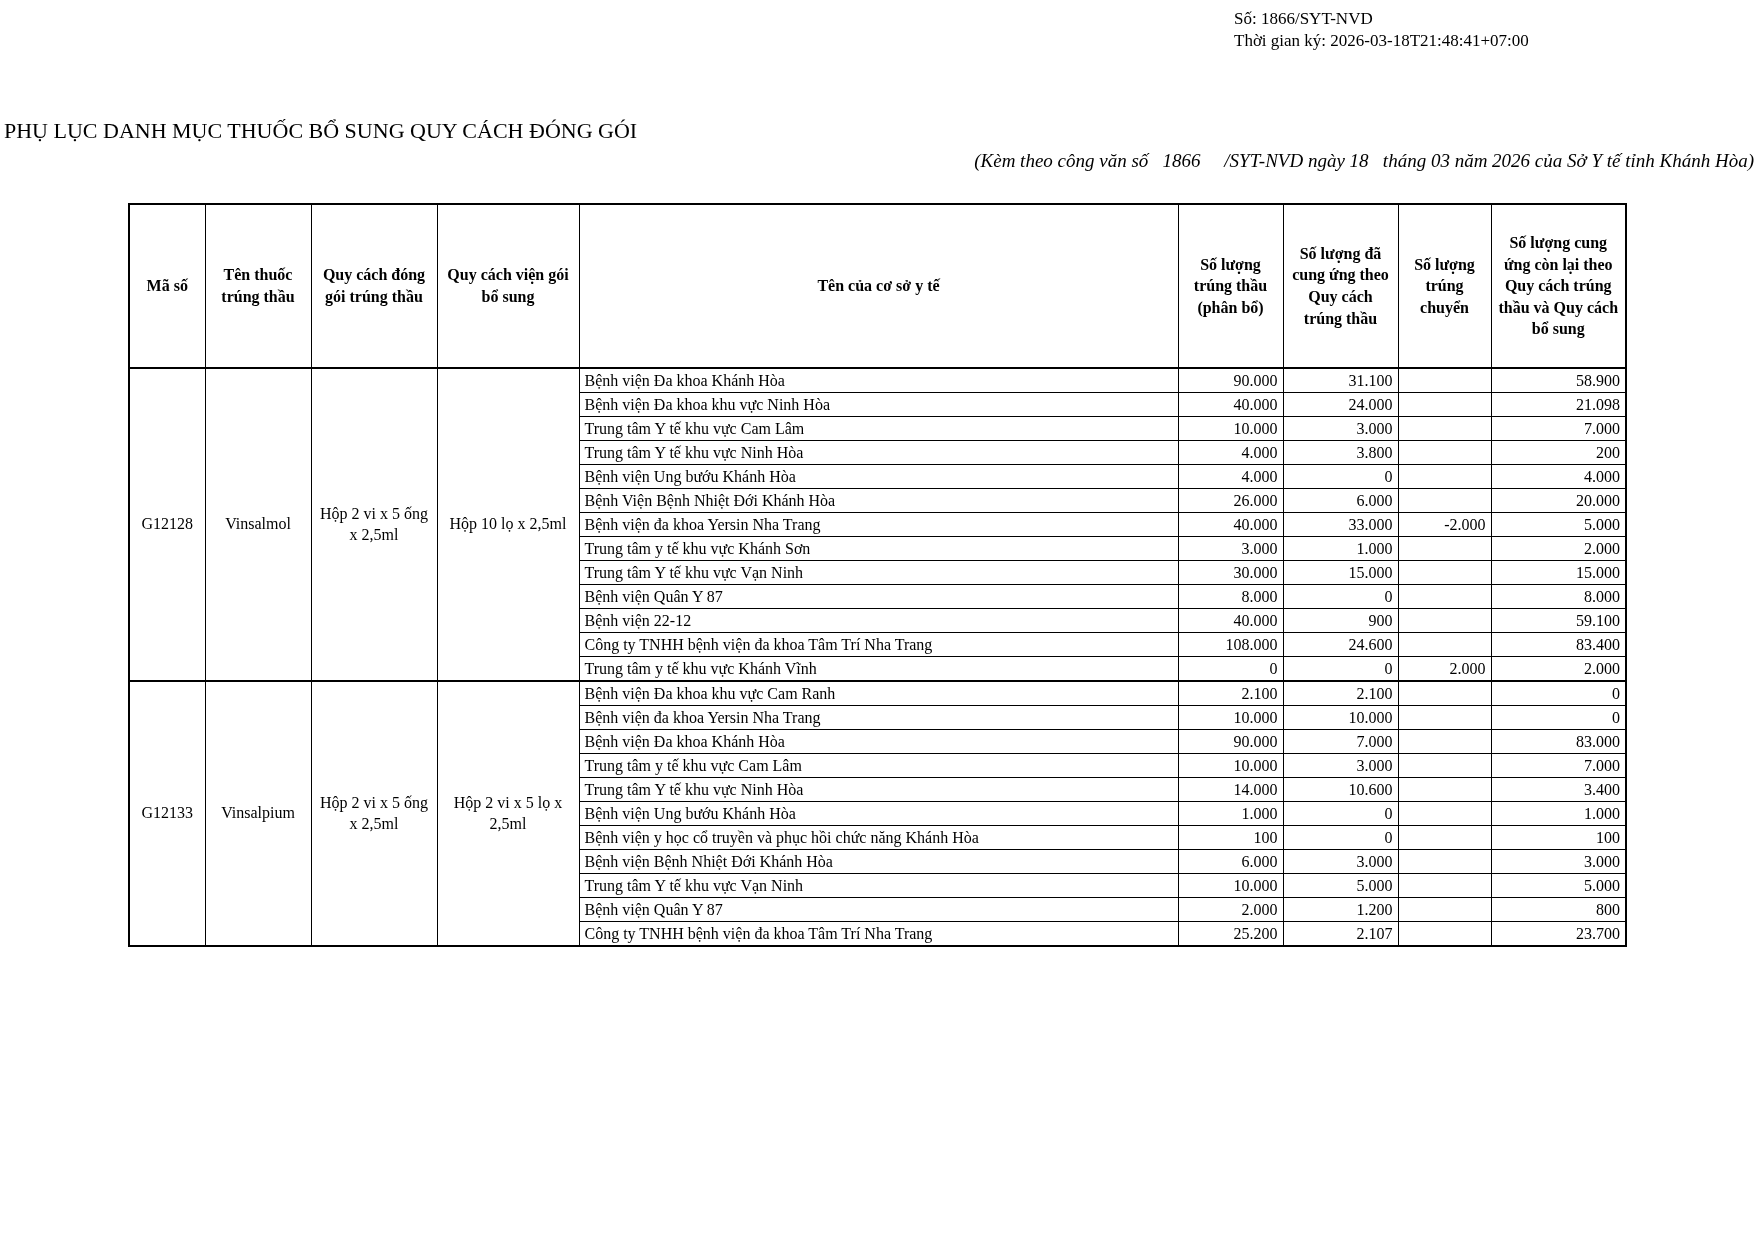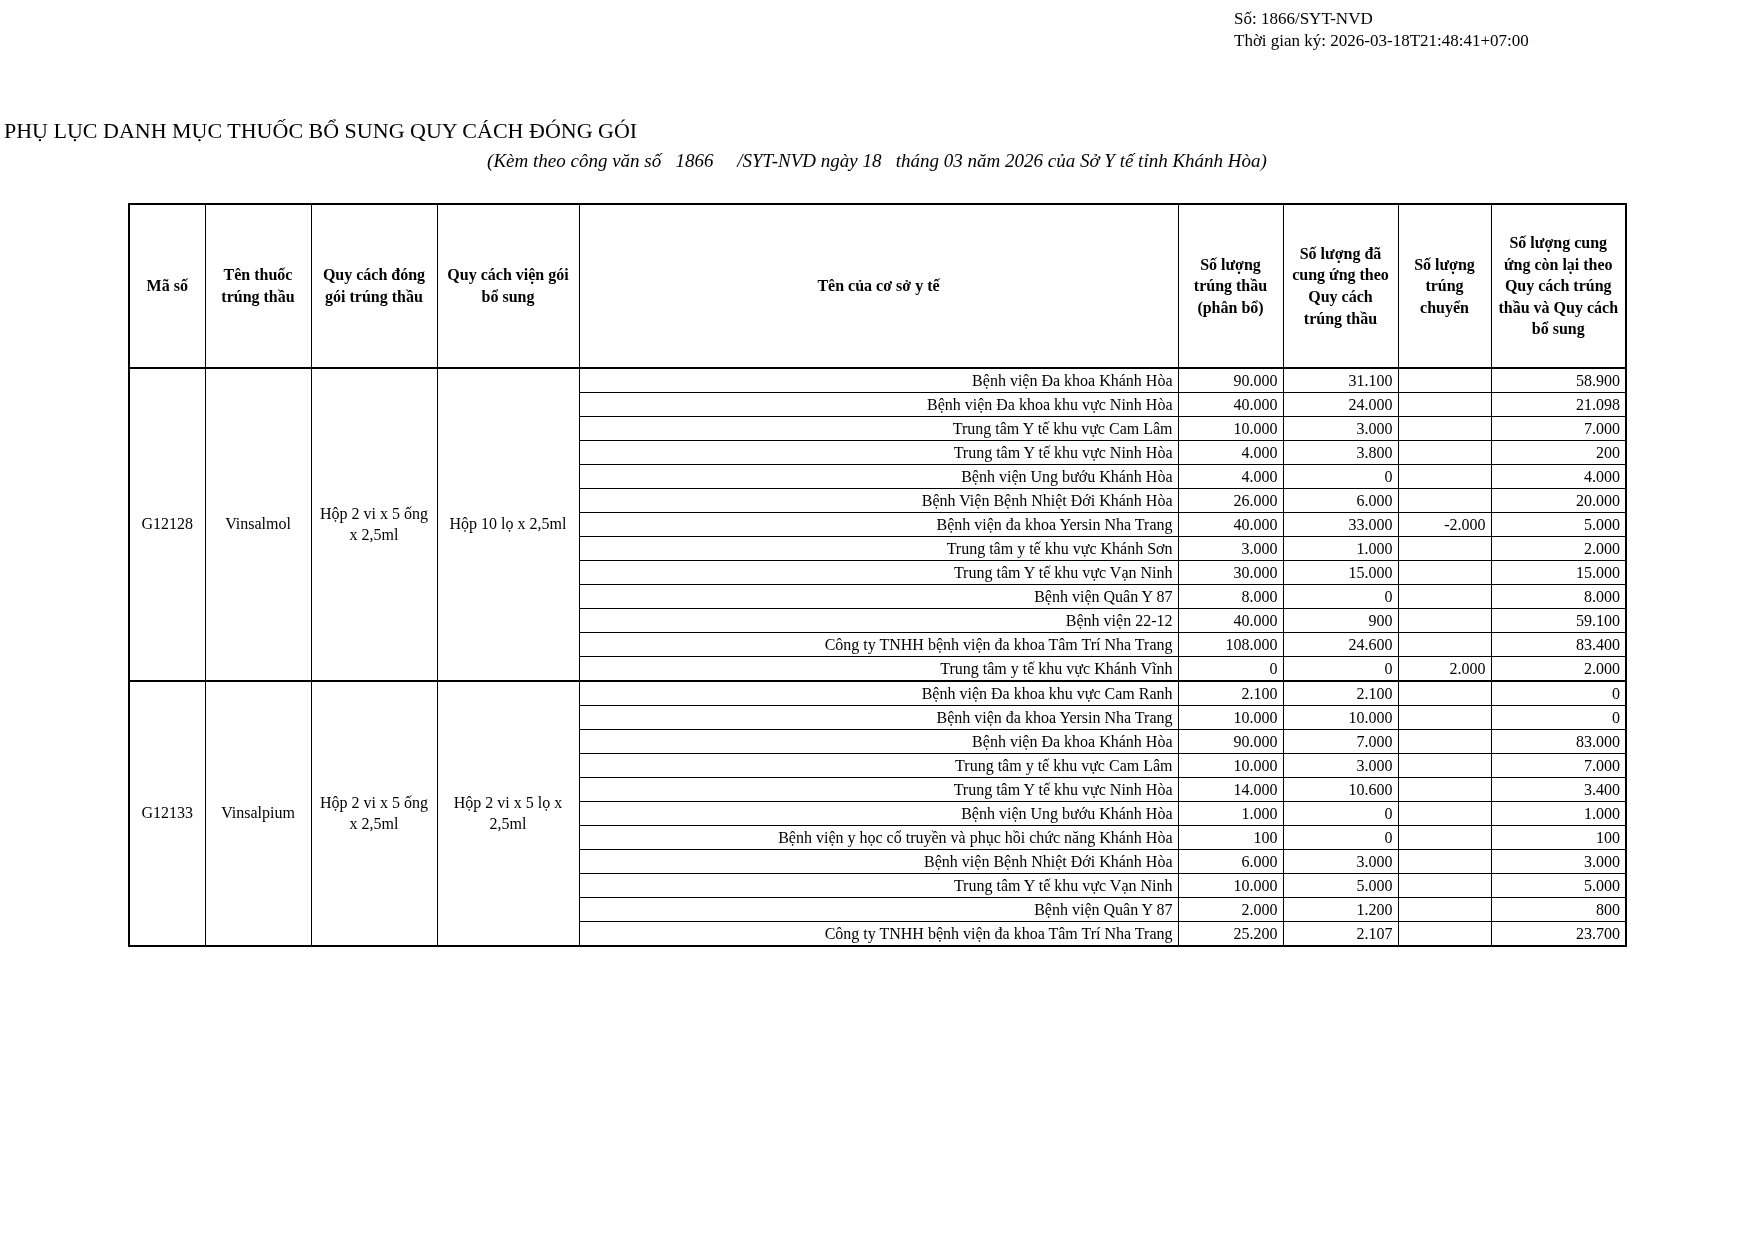--- a/index.html
+++ b/index.html
@@ -11,39 +11,39 @@
   .sign-block{
     position:absolute;top:8px;left:1226px;
     font-size:17px;line-height:1.32;white-space:nowrap;margin-left:8px;
   }
   .title{
     position:absolute;top:118px;left:4px;width:100%;
     text-align:left;font-weight:normal;font-size:22px;
   }
   .subtitle{
     position:absolute;top:150px;left:0;width:100%;
-    text-align:center;font-style:italic;font-size:19px;white-space:pre;
+    text-align:right;font-style:italic;font-size:19px;white-space:pre;
   }
   table.main{
     position:absolute;top:203px;left:128px;
     border-collapse:collapse;table-layout:fixed;width:1497px;
     font-size:16px;
   }
   table.main th,table.main td{
     border:1px solid #000;
     padding:1px 5px;
     overflow:hidden;
   }
   table.main{border:2.5px solid #000;}
   thead th{
     font-weight:bold;text-align:center;vertical-align:middle;
     height:160px;font-size:16px;line-height:1.35;padding:2px 4px;
   }
   tbody td{height:21px;line-height:20px;}
-  td.cell-left{text-align:right;margin-left:48px;}
+  td.cell-left{text-align:left;margin-left:48px;}
   td.cell-num{text-align:right;}
   td.group-cell{text-align:center;vertical-align:middle;line-height:1.3;}
   tr.group-start td{border-top:2.5px solid #000;}
   col.c1{width:76px;}  col.c2{width:106px;} col.c3{width:126px;}
   col.c4{width:142px;} col.c5{width:599px;} col.c6{width:105px;}
   col.c7{width:115px;} col.c8{width:93px;}  col.c9{width:135px;}
 </style>
 </head>
 <body>
 

